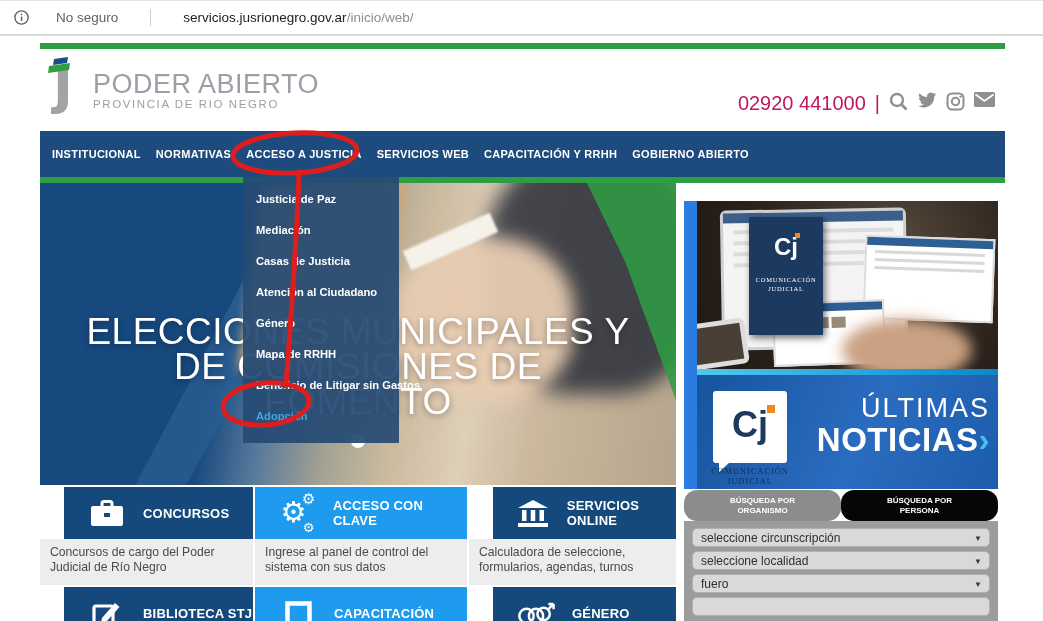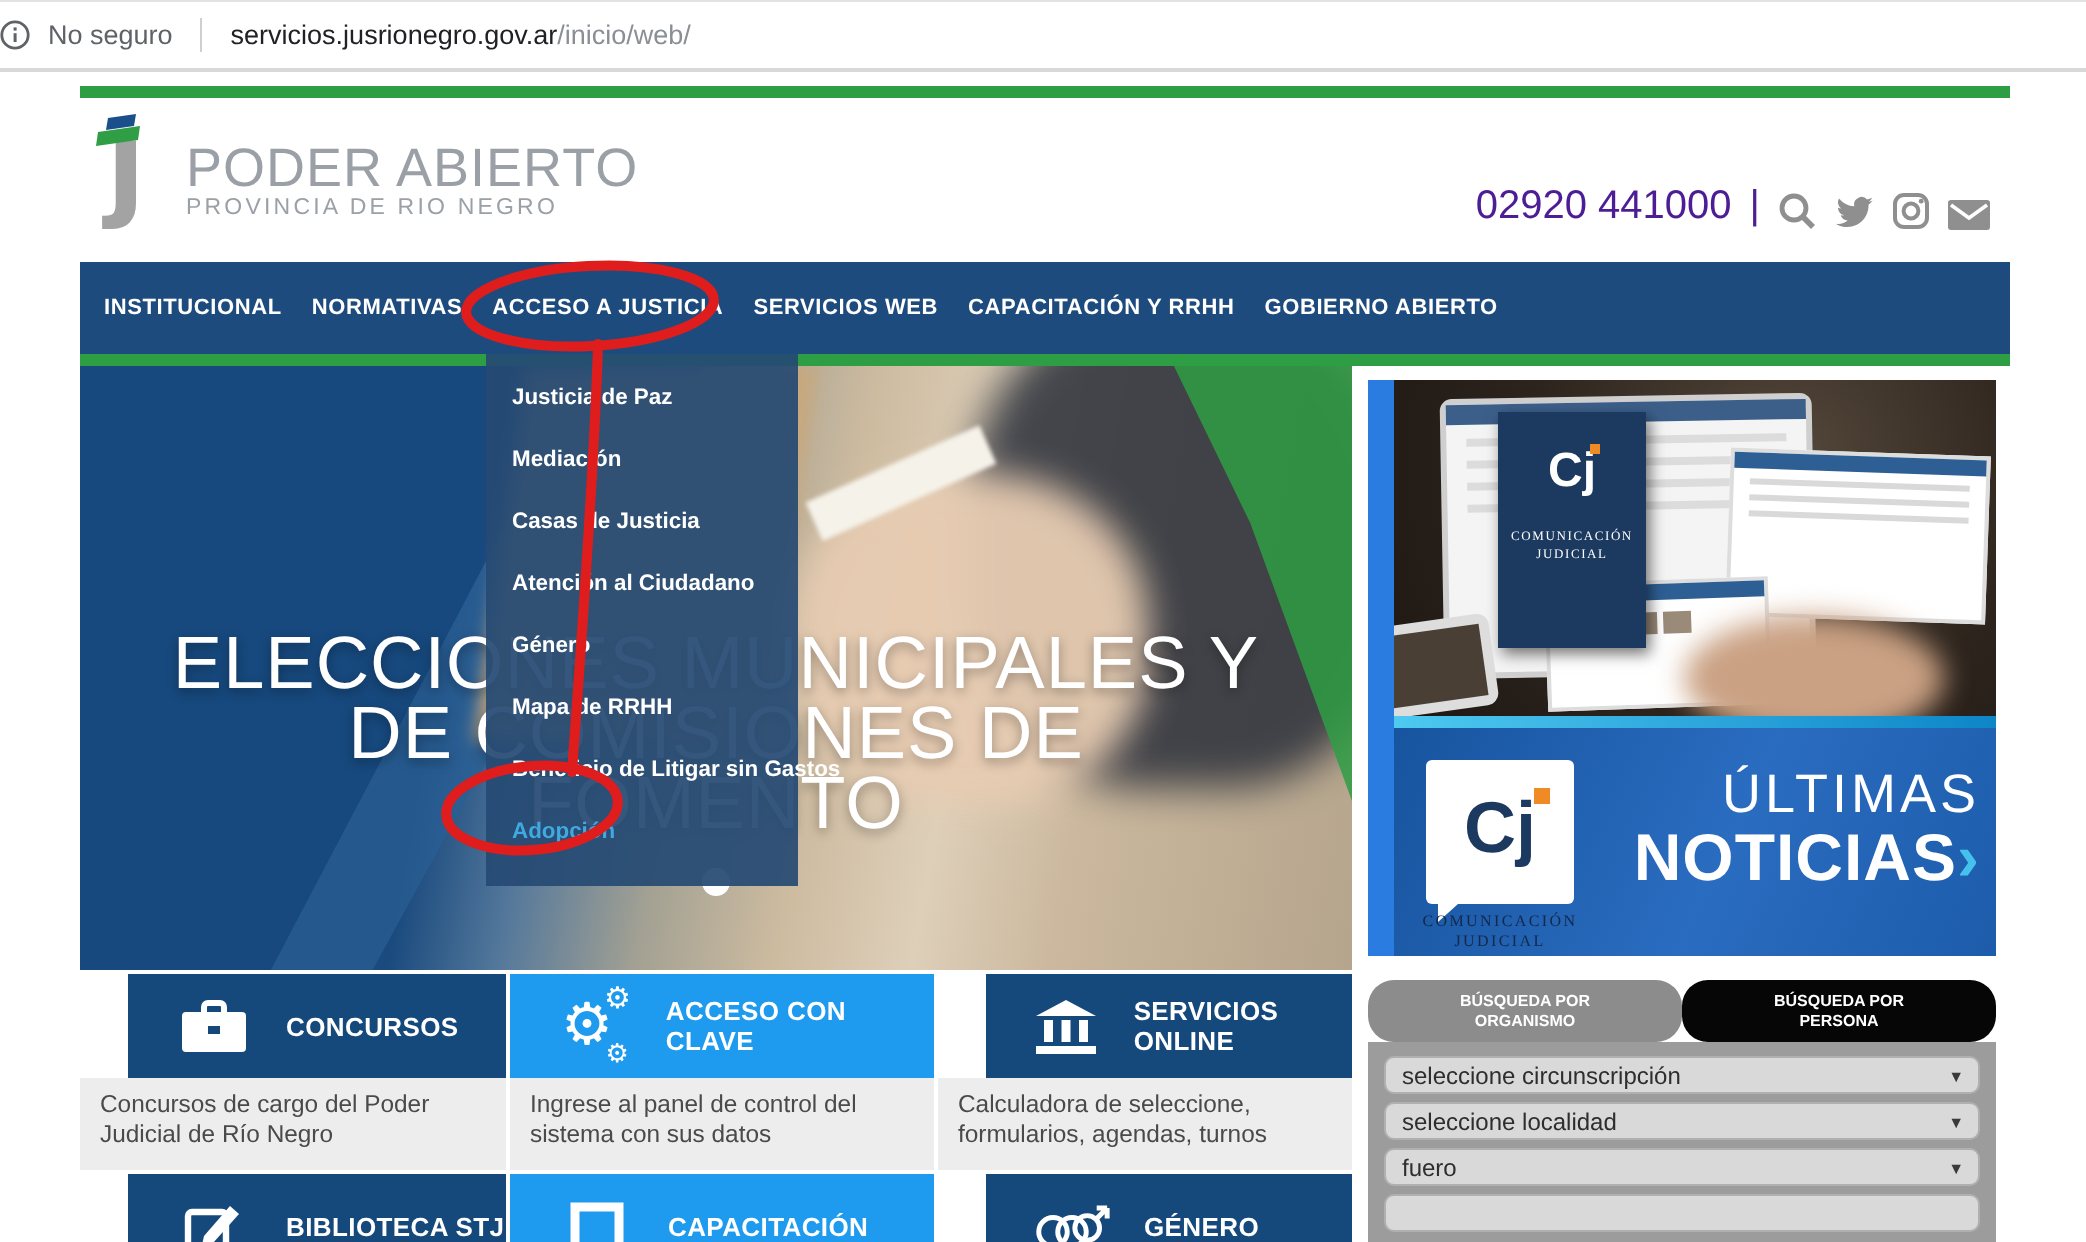--- a/index.html
+++ b/index.html
@@ -4,36 +4,36 @@
 <style>
   * { box-sizing: border-box; margin: 0; padding: 0; }
   html,body { width:1043px; height:621px; }
   body {
     position: relative; overflow: hidden; background: #fff;
     font-family: "Liberation Sans", sans-serif;
   }
   
   .browser-bar { position:absolute; left:0; top:0; width:1043px; height:36px;
     background:#fff; border-top:1px solid #e2e2e2; border-bottom:2px solid #d8d8d8;
-    display:flex; align-items:center; gap:9px; }
+    display:flex; align-items:center; padding-left:14px; gap:27px; }
   .sec-label { color:#5f6368; font-size:13.5px; }
   .vdiv { width:1px; height:17px; background:#cfcfcf; margin:0 5px; }
   .url { font-size:13.5px; color:#202124; }
   .url .path { color:#8a8f95; }
   
   .green-bar { position:absolute; left:40px; top:43px; width:965px; height:6px; background:#2e9e44; }
   .logo { position:absolute; left:45px; top:56px; display:flex; align-items:flex-start; }
   .logo-mark { width:44px; height:66px; position:relative; }
   .logo-j { position:absolute; left:8px; top:-8px; font-size:58px; font-weight:bold;
     color:#a3a3a3; font-family:"DejaVu Sans",sans-serif; }
   .logo-flags { position:absolute; left:2px; top:1px; }
   .logo-text { margin-left:4px; margin-top:14px; }
   .logo-title { font-size:27px; color:#9aa0a6; letter-spacing:0.5px; line-height:28px; }
   .logo-sub { font-size:11.5px; color:#9aa0a6; letter-spacing:1.6px; }
-  .contact { position:absolute; right:48px; top:92px; display:flex; align-items:flex-end; gap:9px; color:#4c1d95; }
+  .contact { position:absolute; right:48px; top:92px; display:flex; align-items:flex-start; gap:9px; color:#be185d; }
   .phone { font-size:20px; }
   .sep { font-size:20px; }
   .contact svg { display:block; cursor:pointer; }
   
   .nav { position:absolute; left:40px; top:131px; width:965px; height:46px; background:#1e4b7d;
     display:flex; align-items:center; padding-left:12px; gap:15px; z-index:2; }
   .nav a { color:#fff; font-size:11px; font-weight:bold; letter-spacing:0.3px; text-decoration:none; cursor:pointer; }
   .green-strip2 { position:absolute; left:40px; top:177px; width:965px; height:6px; background:#2e9e44; z-index:2; }
   
   .hero { position:absolute; left:40px; top:183px; width:636px; height:302px; overflow:hidden; background:#1a4a7e; }
@@ -58,21 +58,21 @@
   
   .dropdown { position:absolute; left:243px; top:177px; width:156px; background:rgba(38,74,115,0.93);
     z-index:5; padding:6px 0 12px; }
   .dd-item { height:31px; display:flex; align-items:center; padding-left:13px; color:#fff;
     font-weight:bold; font-size:11.2px; white-space:nowrap; cursor:pointer; }
   .dd-item.highlight { color:#3fa9e0; }
   
   .annot { position:absolute; left:0; top:0; width:1043px; height:621px; z-index:10; pointer-events:none; }
   .annot * { fill:none; stroke:#e01d1d; stroke-width:5; stroke-linecap:round; }
   
-  .news-panel { position:absolute; left:684px; top:190px; width:314px; height:288px; display:flex; cursor:pointer; }
+  .news-panel { position:absolute; left:684px; top:201px; width:314px; height:288px; display:flex; cursor:pointer; }
   .news-strip { width:13px; background:#2b7ce0; }
   .news-content { flex:1; position:relative; overflow:hidden; }
   .photo { position:absolute; left:0; top:0; right:0; height:168px;
     background:radial-gradient(circle at 65% 25%, #56493c 0%, #2d241d 55%, #1d1713 100%); }
   .lap { position:absolute; left:24px; top:8px; width:186px; height:140px; background:#f4f4f4;
     border:3px solid #cfcfcf; border-radius:6px; transform:rotate(-1deg); }
   .lap-head { height:10px; background:#3c5f8a; }
   .lap-line { height:4px; background:#dcdcdc; margin:7px 10px 0; }
   .cj-photo-card { position:absolute; left:52px; top:16px; width:74px; height:118px; background:#1c3a60;
     box-shadow:2px 3px 7px rgba(0,0,0,.55); color:#fff; text-align:center; padding-top:16px; }

